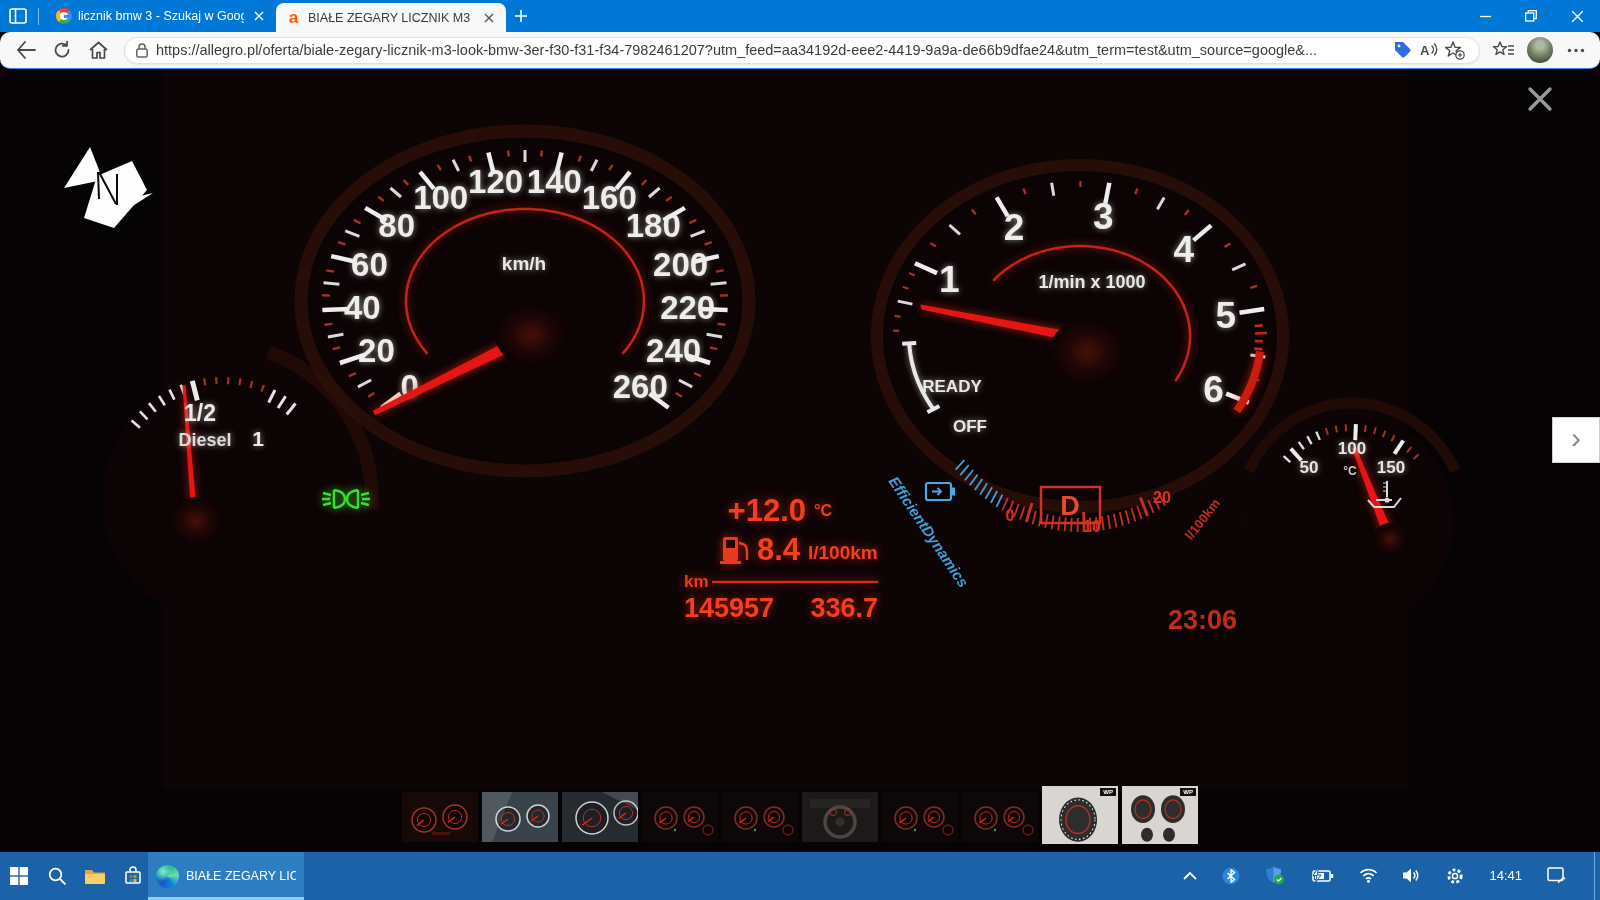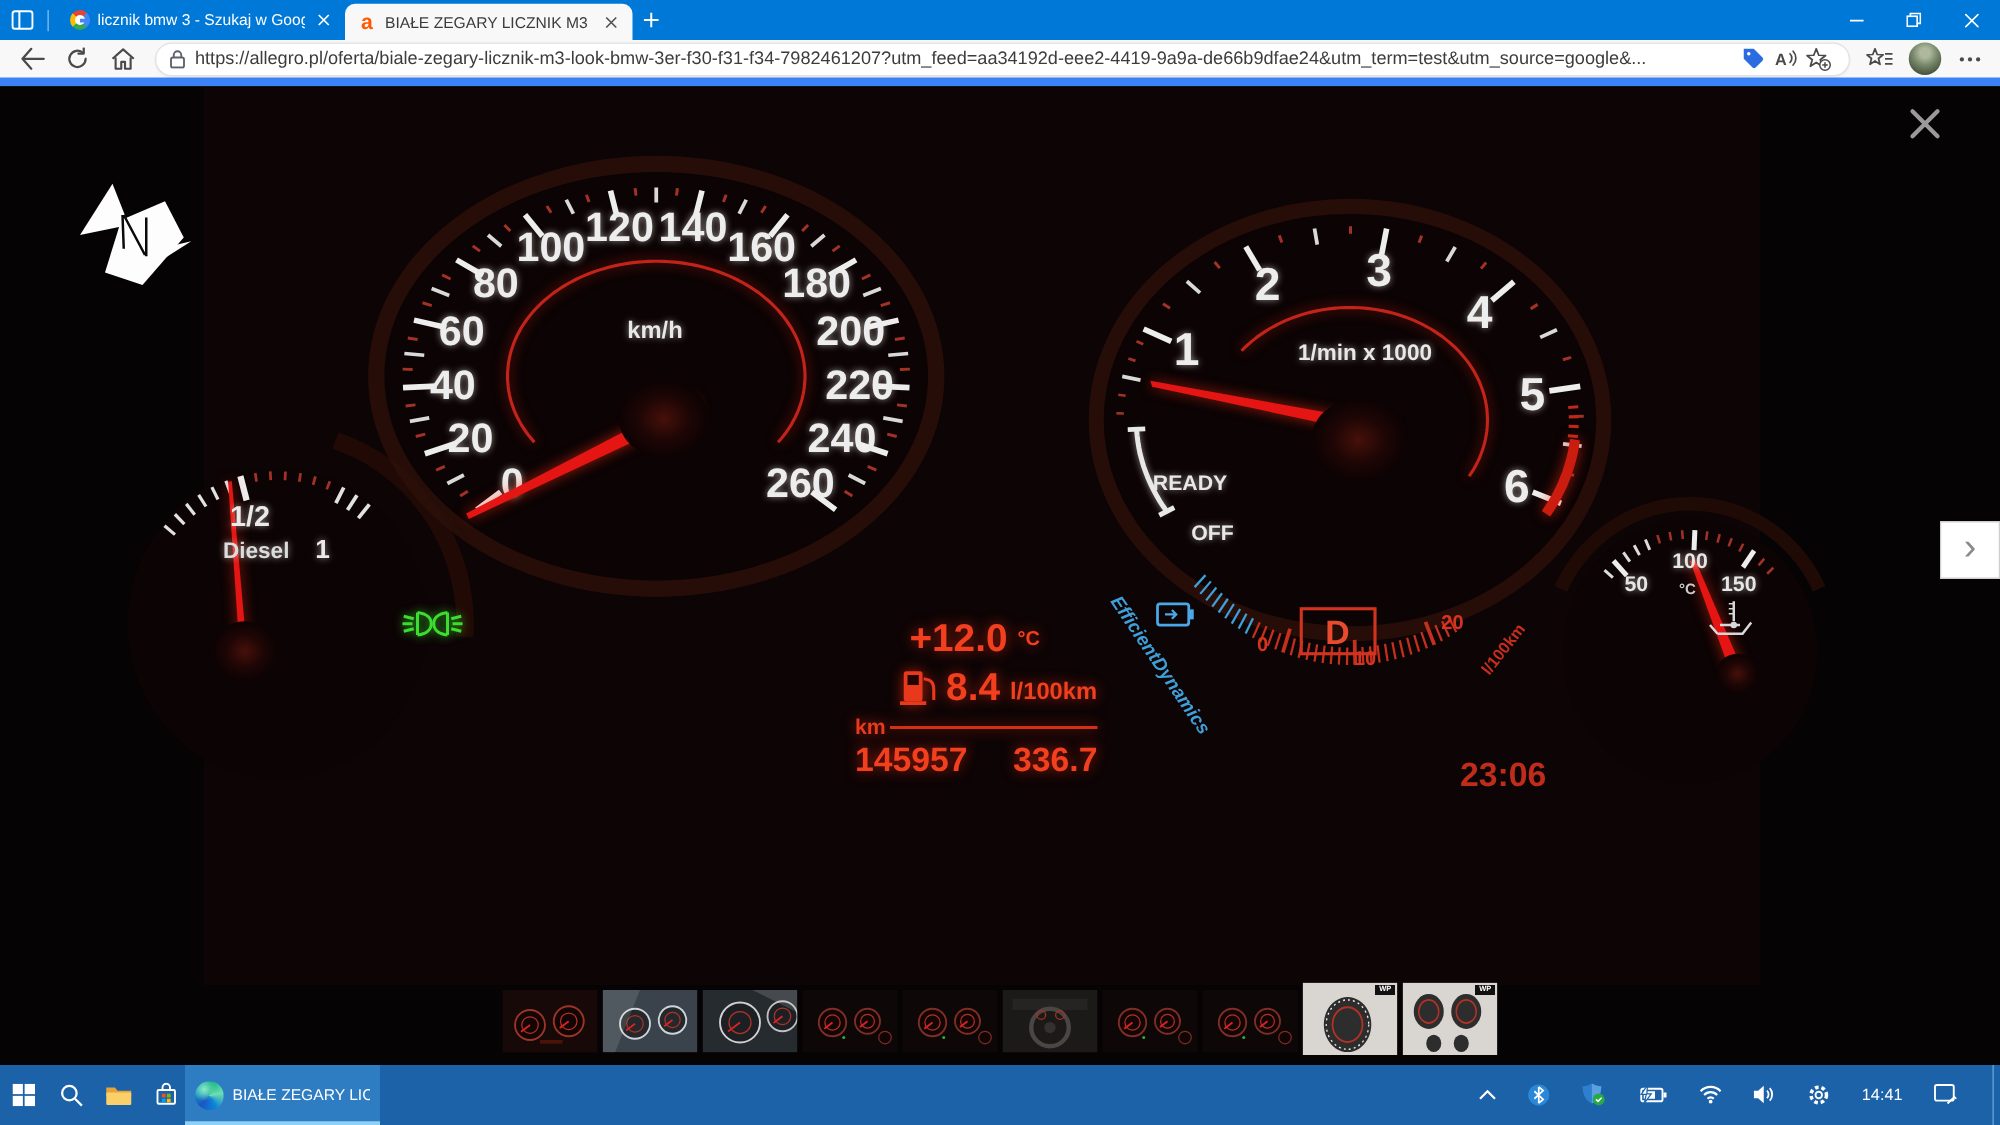--- a/index.html
+++ b/index.html
@@ -18,21 +18,21 @@
   .fav-g { position:relative; width:16px; height:16px; border-radius:50%;
     background:conic-gradient(from -45deg,#ea4335 0 25%,#4285f4 0 50%,#34a853 0 75%,#fbbc05 0 100%); }
   .fav-g::before { content:""; position:absolute; left:4px; top:4px; width:8px; height:8px; background:#fff; border-radius:50%; }
   .fav-g::after { content:""; position:absolute; left:8px; top:6.5px; width:8px; height:3.5px; background:#4285f4; }
   .fav-a { color:#ff5a00; font-weight:bold; font-size:17px; line-height:1; }
   .newtab { width:30px; height:30px; display:flex; align-items:center; justify-content:center; }
   .wincontrols { position:absolute; right:0; top:0; display:flex; height:32px; }
   .wc { width:46px; height:32px; display:flex; align-items:center; justify-content:center; }
 
   
-  .toolbar { height:37px; background:#f8f8f8; border-bottom:7px solid #3b82f6; display:flex; align-items:center; padding:0 8px; }
+  .toolbar { height:37px; background:#f8f8f8; border-bottom:1px solid #3b82f6; display:flex; align-items:center; padding:0 8px;border-radius:10px; }
   .nav-ic { width:36px; height:32px; display:flex; align-items:center; justify-content:center; border-radius:6px; flex:none; }
   .addr { height:27px; flex:1; background:#fff; border:1px solid #e1e1e1; border-radius:14px;
     display:flex; align-items:center; padding:0 11px; margin:0 8px; box-shadow:0 1px 2px rgba(0,0,0,.07); min-width:0; }
   .url { flex:1; font-size:14.5px; color:#3c3c3c; white-space:nowrap; overflow:hidden; margin-left:8px; }
   .addr-ic { width:26px; height:24px; flex:none; display:flex; align-items:center; justify-content:center; }
   .hub-ic { width:32px; height:30px; display:flex; align-items:center; justify-content:center; flex:none; }
   .avatar { width:26px; height:26px; border-radius:50%; flex:none; margin:0 7px;
     background:radial-gradient(circle at 50% 32%, #aeb89c 0 18%, #79886a 45%, #47553f 78%, #3a4634 100%); }
 
   

